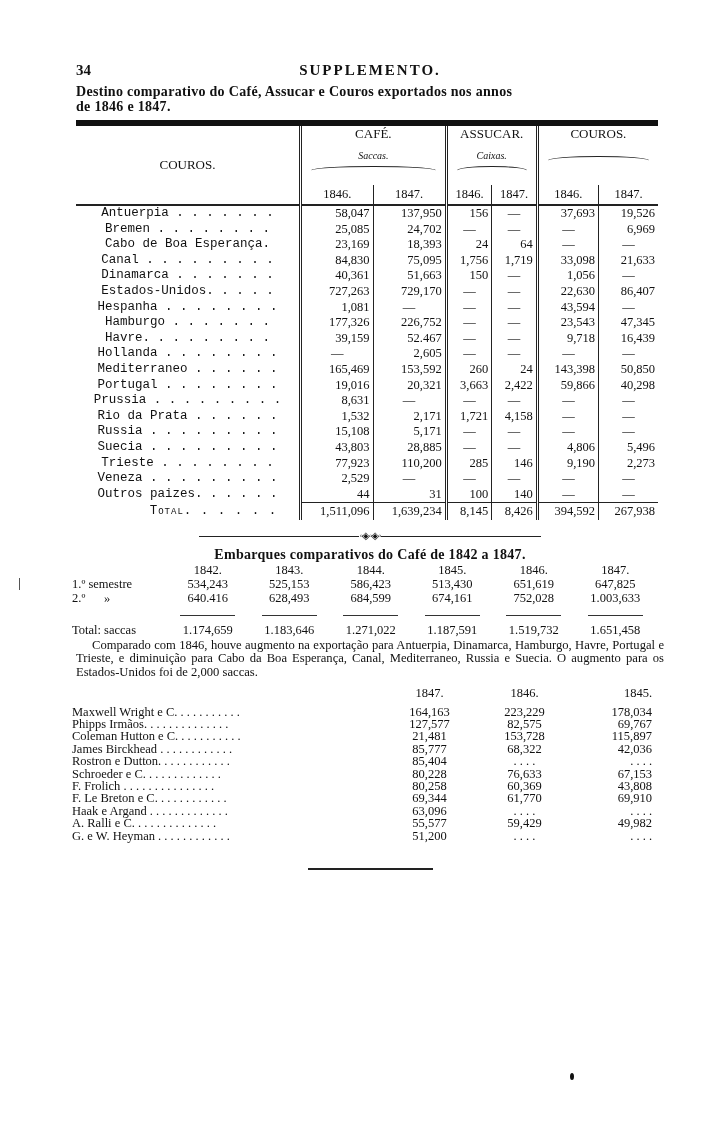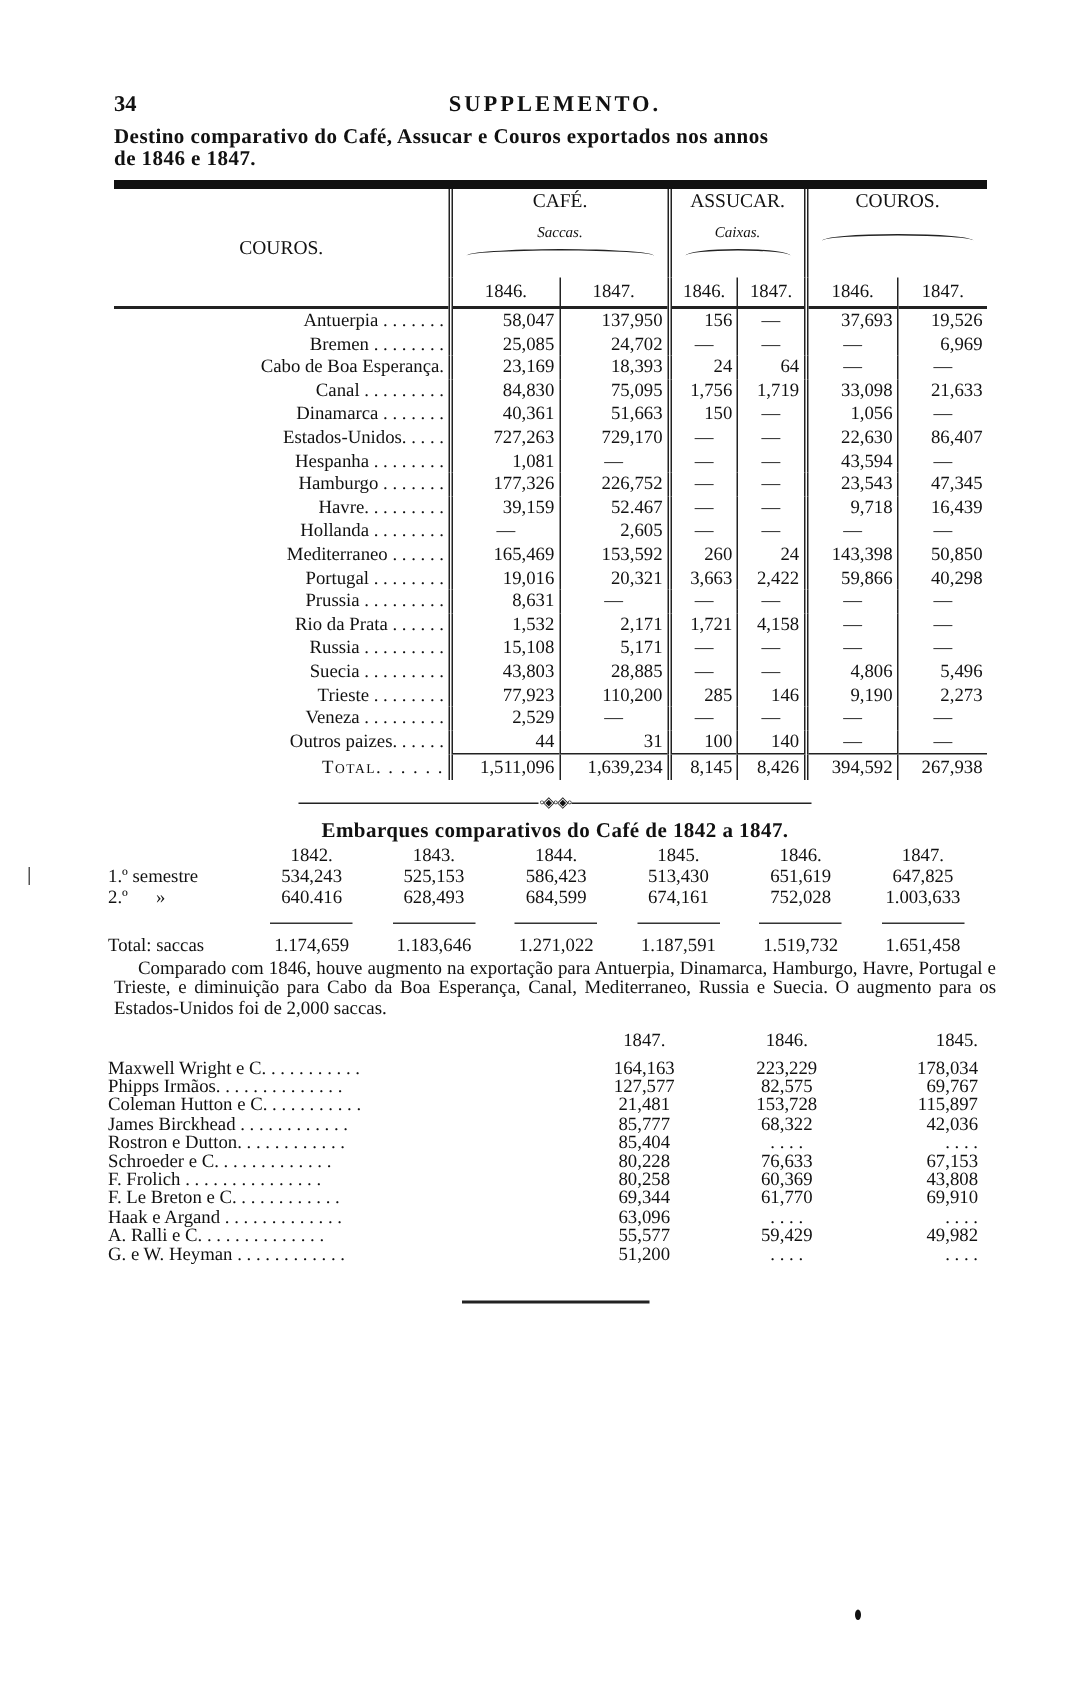--- a/index.html
+++ b/index.html
@@ -6,21 +6,21 @@
   body { width:715px; height:1122px; position:relative; overflow:hidden;
          font-family:"Liberation Serif","DejaVu Serif",serif; color:#111; }
   .page { position:absolute; left:76px; top:62px; width:588px; }
   .hdr { position:relative; height:22px; }
   .pnum { position:absolute; left:0; top:0; font-weight:bold; font-size:15px; }
   .runhead { position:absolute; left:0; right:0; text-align:center; top:0; font-weight:bold; font-size:15px; letter-spacing:2px; }
   .title1 { font-weight:bold; font-size:14px; text-align:left; line-height:15px; letter-spacing:0.3px; }
   .thickrule { height:6px; background:#111; margin-top:6px; width:582px; }
   table.main { border-collapse:collapse; width:582px; font-size:12.5px; margin-top:0; }
   table.main td, table.main th { padding:0 3px; line-height:15.6px; white-space:nowrap; }
-  table.main .dest { width:165px; text-align:right; }
+  table.main .dest { width:165px; text-align:center;font-family:Liberation Mono, monospace; }
   table.main td.num { text-align:right; }
   table.main td.dash { text-align:center; }
   .vl { border-left:1px solid #222; }
   .vl2 { border-left:3px double #222; }
   th.grp { font-weight:normal; font-size:13px; text-align:center; vertical-align:top; padding-top:10px; }
   .sub { font-style:italic; font-size:10px; display:block; margin-top:6px; }
   .brace { display:block; height:8px; border-top:1.5px solid #222; border-radius:50% 50% 0 0; margin:3px 6px 0 6px; }
   th.yr { font-weight:normal; font-size:12.5px; text-align:center; border-bottom:2px solid #222; padding-bottom:2px; }
   th.desthead { font-weight:normal; font-size:13px; text-align:center; border-bottom:2px solid #222; }
   tr.total td { border-top:1.5px solid #222; padding-top:1px; }

